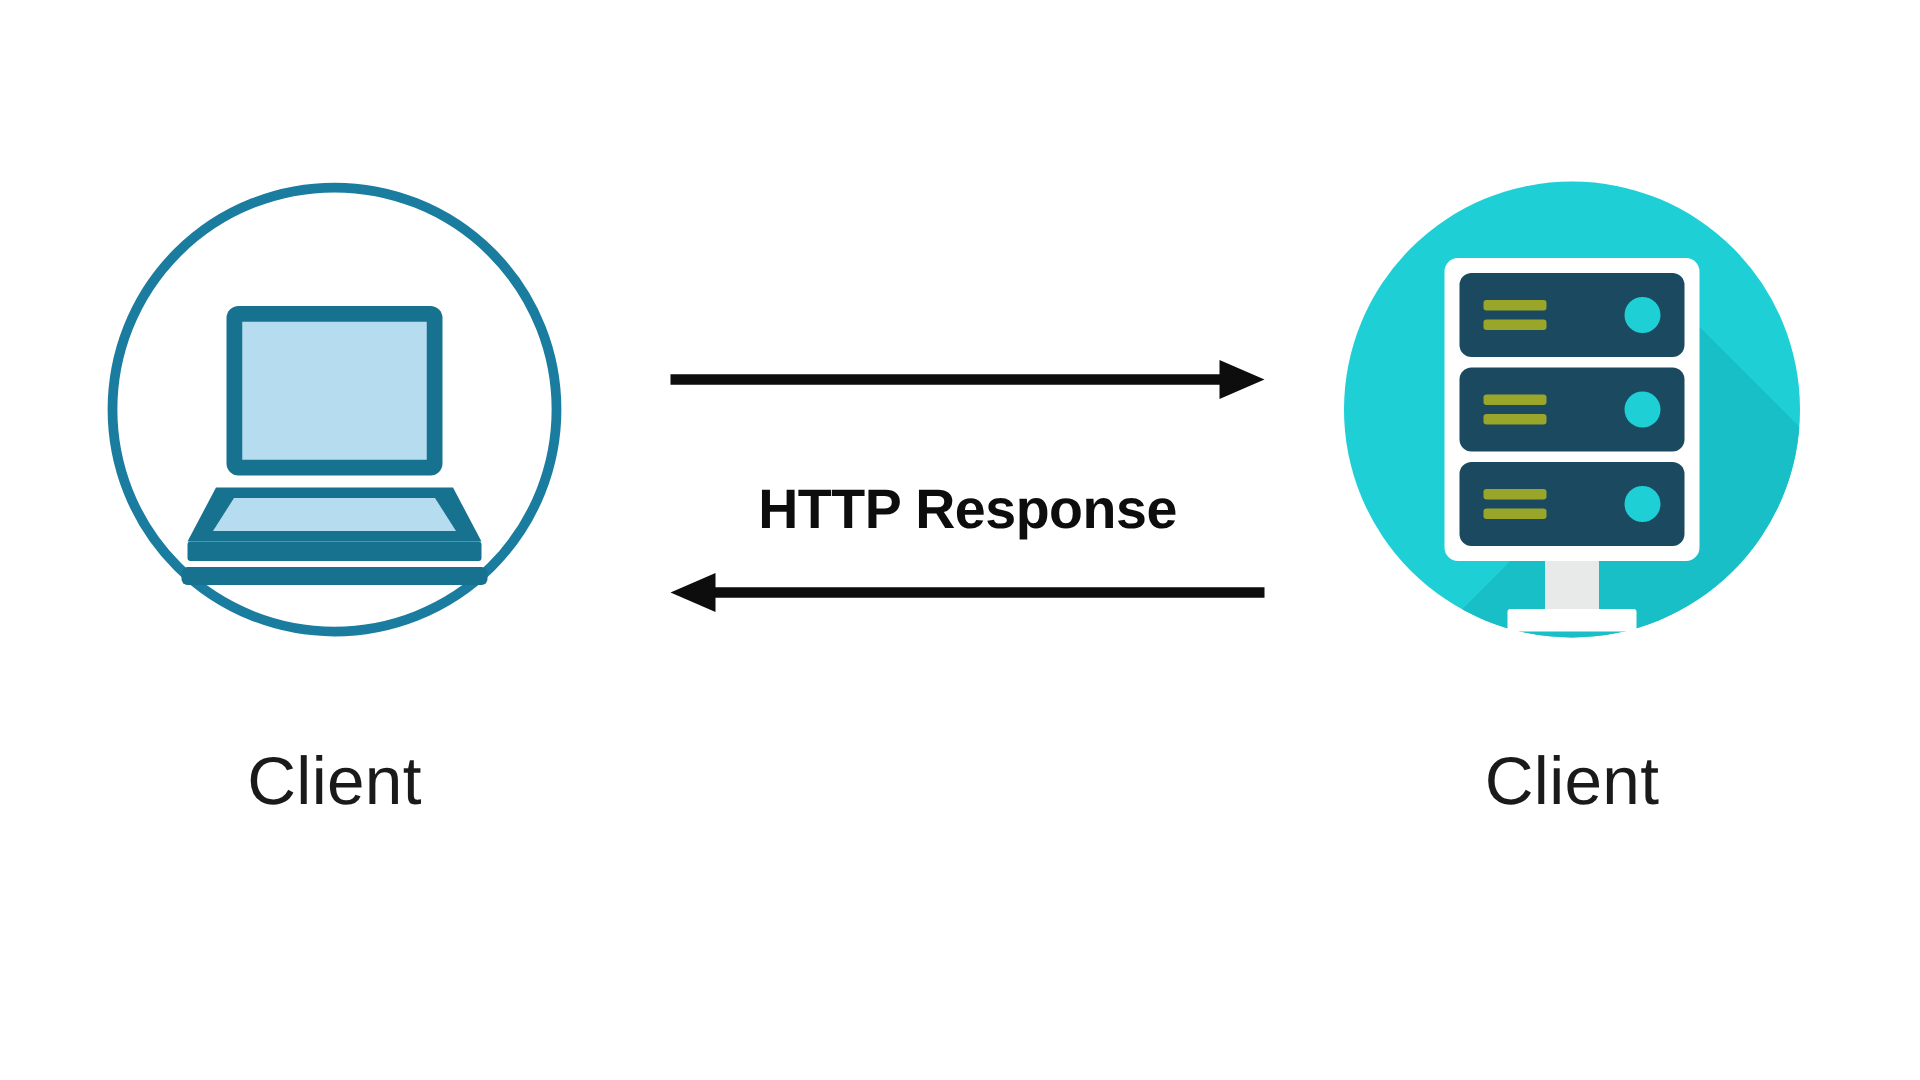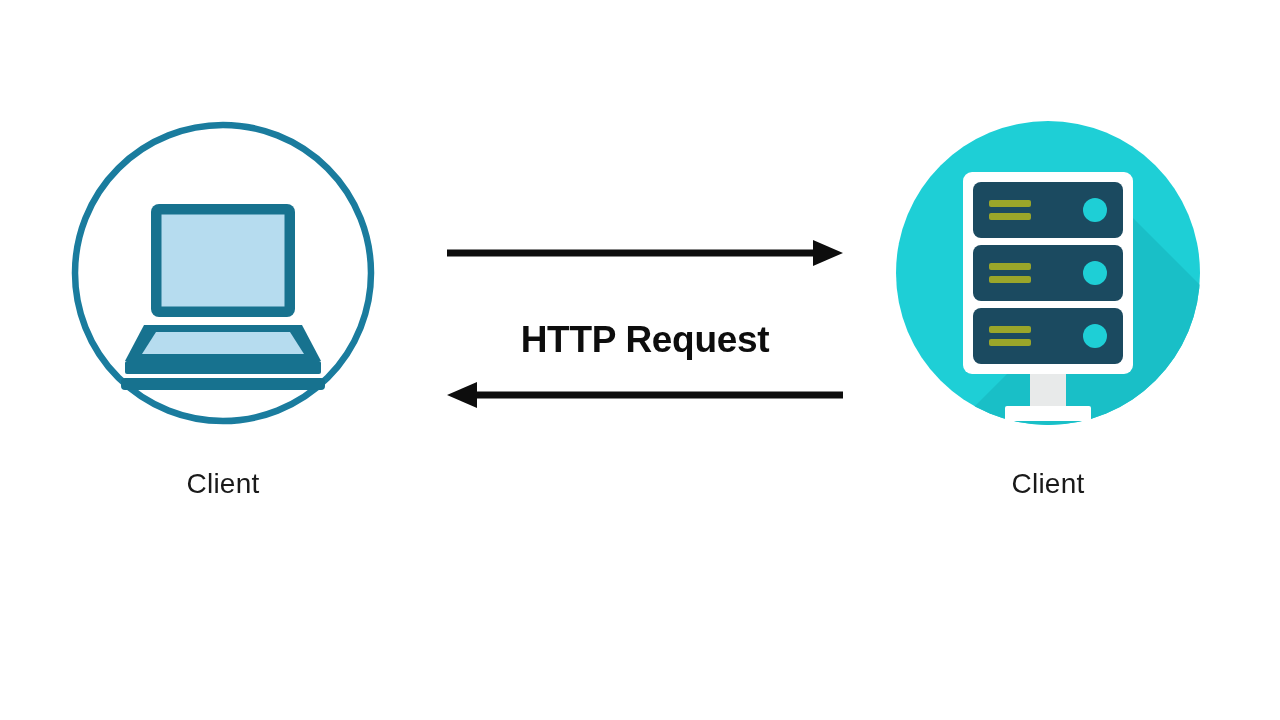--- a/index.html
+++ b/index.html
@@ -44,25 +44,26 @@
     height: 310px;
   }
   #server-node svg { display: block; }
 
   
   .node-caption {
     position: absolute;
     width: 420px;
     text-align: center;
     font-family: "Liberation Sans", "DejaVu Sans", sans-serif;
-    font-size: 28px;
+    font-size: 45px;
     font-weight: 400;
     color: #1a1a1a;
     letter-spacing: 0.2px;
     line-height: 1;
+    margin-top: 28px;
   }
   #client-caption { left: 13px;  top: 470px; }
   #server-caption { left: 838px; top: 470px; }
 
   
   #flow-request  { position: absolute; left: 440px; top: 178px;  width: 410px; height: 90px; }
   #flow-response { position: absolute; left: 440px; top: 320px; width: 410px; height: 90px; }
 
   .flow-label {
     position: absolute;
@@ -167,21 +168,21 @@
   <div id="flow-request">
     <div class="flow-arrow">
       <svg width="400" height="30" viewBox="0 0 400 30" xmlns="http://www.w3.org/2000/svg">
         <line x1="2" y1="15" x2="372" y2="15" stroke="#0d0d0d" stroke-width="7"></line>
         <polygon points="368,2 398,15 368,28" fill="#0d0d0d"></polygon>
       </svg>
     </div>
   </div>
 
   <div id="flow-response">
-    <div class="flow-label">HTTP Request</div>
+    <div class="flow-label">HTTP Response</div>
     <div class="flow-arrow">
       <svg width="400" height="30" viewBox="0 0 400 30" xmlns="http://www.w3.org/2000/svg">
         <line x1="28" y1="15" x2="398" y2="15" stroke="#0d0d0d" stroke-width="7"></line>
         <polygon points="32,2 2,15 32,28" fill="#0d0d0d"></polygon>
       </svg>
     </div>
   </div>
 
 </div>
 

